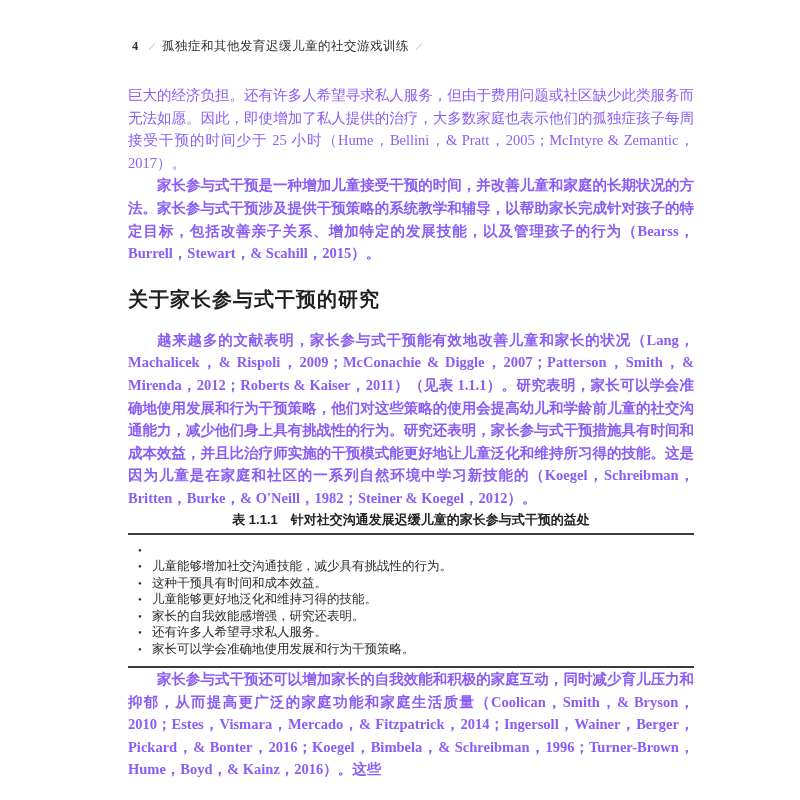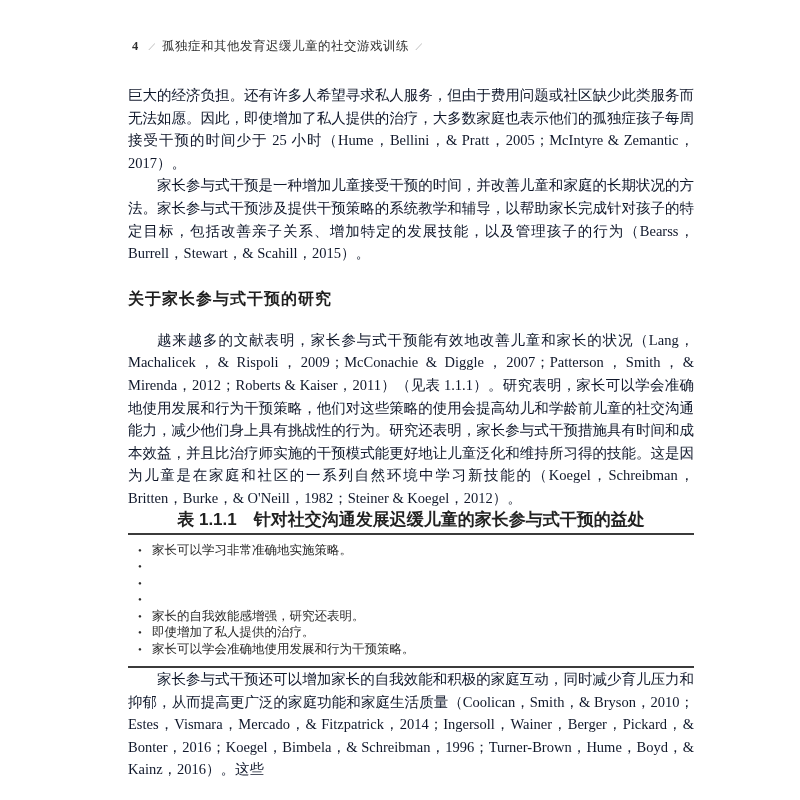--- a/index.html
+++ b/index.html
@@ -50,41 +50,41 @@
     top: 84px;
     left: 128px;
     width: 566px;
   }
   p.body-par {
     margin: 0;
     font-size: 14.5px;
     line-height: 22.6px;
     text-align: justify;
     text-justify: inter-ideograph;
-    color: #0f172a;
+    color: #8b5cf6;
   }
-  p.indent { text-indent: 2em; }
+  p.indent { text-indent: 2em; font-weight: bold; }
   .section-heading {
     margin: 20px 0 16px 0;
     font-family: "Liberation Sans", "DejaVu Sans", sans-serif;
-    font-size: 16px;
+    font-size: 20px;
     line-height: 28px;
     font-weight: bold;
     color: #1f1f1f;
     letter-spacing: 1px;
   }
   
   .table-block {
     margin-top: 2px;
   }
   .table-title {
     text-align: center;
     font-family: "Liberation Sans", "DejaVu Sans", sans-serif;
     font-weight: bold;
-    font-size: 17px;
+    font-size: 13px;
     line-height: 16px;
     color: #222222;
     margin-bottom: 5px;
   }
   .table-body {
     border-top: 2px solid #3b3b3b;
     border-bottom: 2px solid #3b3b3b;
     padding: 7px 0 9px 0;
   }
   .benefit-list {
@@ -128,38 +128,40 @@
     <h2 class="section-heading">关于家长参与式干预的研究</h2>
 
     <p class="body-par indent">越来越多的文献表明，家长参与式干预能有效地改善儿童和家长的状况（Lang，Machalicek，&amp; Rispoli，2009；McConachie &amp; Diggle，2007；Patterson，Smith，&amp; Mirenda，2012；Roberts &amp; Kaiser，2011）（见表 1.1.1）。研究表明，家长可以学会准确地使用发展和行为干预策略，他们对这些策略的使用会提高幼儿和学龄前儿童的社交沟通能力，减少他们身上具有挑战性的行为。研究还表明，家长参与式干预措施具有时间和成本效益，并且比治疗师实施的干预模式能更好地让儿童泛化和维持所习得的技能。这是因为儿童是在家庭和社区的一系列自然环境中学习新技能的（Koegel，Schreibman，Britten，Burke，&amp; O'Neill，1982；Steiner &amp; Koegel，2012）。</p>
 
     <div class="table-block">
       <div class="table-title">表 1.1.1　针对社交沟通发展迟缓儿童的家长参与式干预的益处</div>
       <div class="table-body">
         <ul class="benefit-list">
           <li>
             <span class="bullet">•</span>
-            <span>家长可以学习非常准确地实施策略。</span>
           </li>
           <li>
             <span class="bullet">•</span>
+            <span>儿童能够增加社交沟通技能，减少具有挑战性的行为。</span>
           </li>
           <li>
             <span class="bullet">•</span>
+            <span>这种干预具有时间和成本效益。</span>
           </li>
           <li>
             <span class="bullet">•</span>
+            <span>儿童能够更好地泛化和维持习得的技能。</span>
           </li>
           <li>
             <span class="bullet">•</span>
             <span>家长的自我效能感增强，研究还表明。</span>
           </li>
           <li>
             <span class="bullet">•</span>
-            <span>即使增加了私人提供的治疗。</span>
+            <span>还有许多人希望寻求私人服务。</span>
           </li>
           <li>
             <span class="bullet">•</span>
             <span>家长可以学会准确地使用发展和行为干预策略。</span>
           </li>
         </ul>
       </div>
     </div>
 
     <p class="body-par indent closing">家长参与式干预还可以增加家长的自我效能和积极的家庭互动，同时减少育儿压力和抑郁，从而提高更广泛的家庭功能和家庭生活质量（Coolican，Smith，&amp; Bryson，2010；Estes，Vismara，Mercado，&amp; Fitzpatrick，2014；Ingersoll，Wainer，Berger，Pickard，&amp; Bonter，2016；Koegel，Bimbela，&amp; Schreibman，1996；Turner-Brown，Hume，Boyd，&amp; Kainz，2016）。这些</p>

